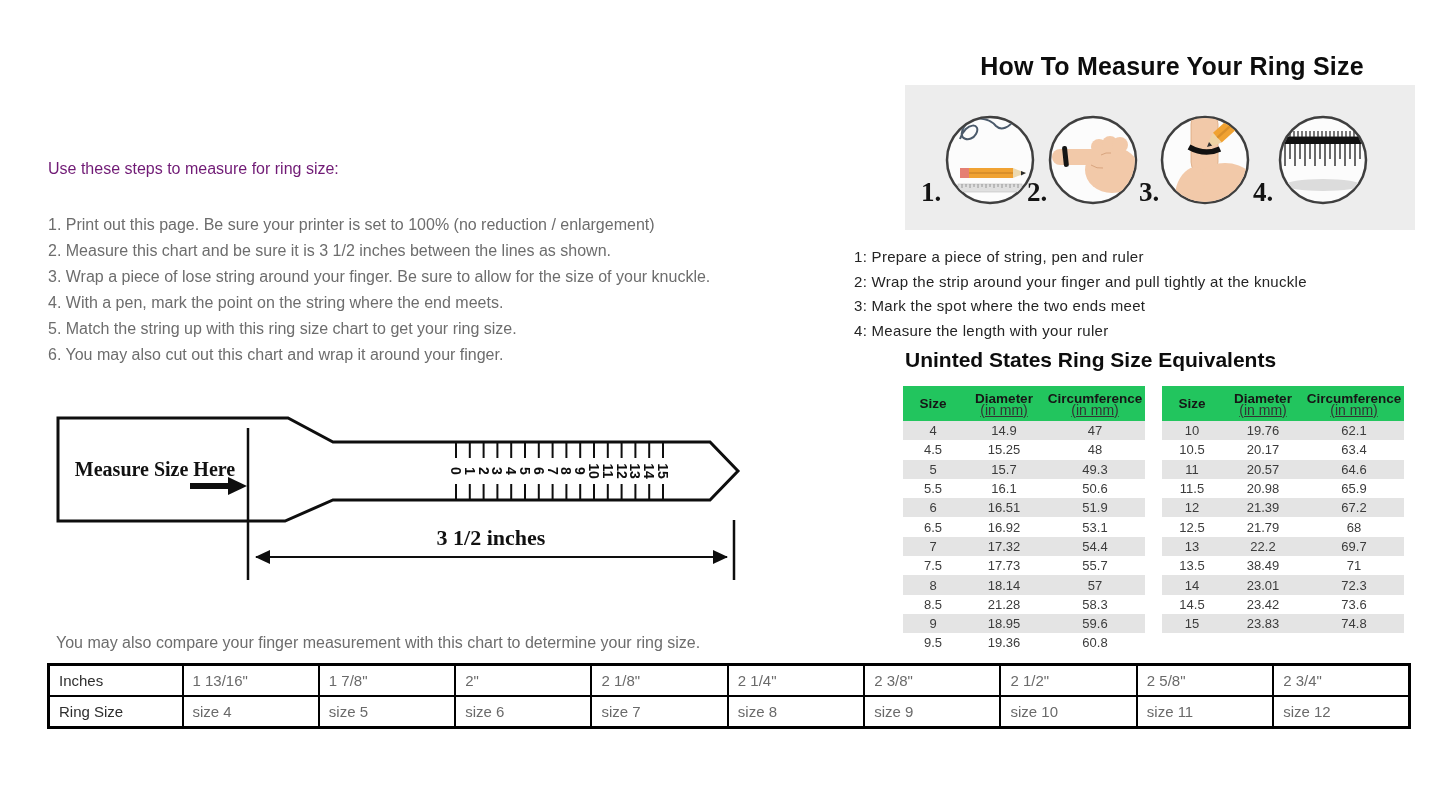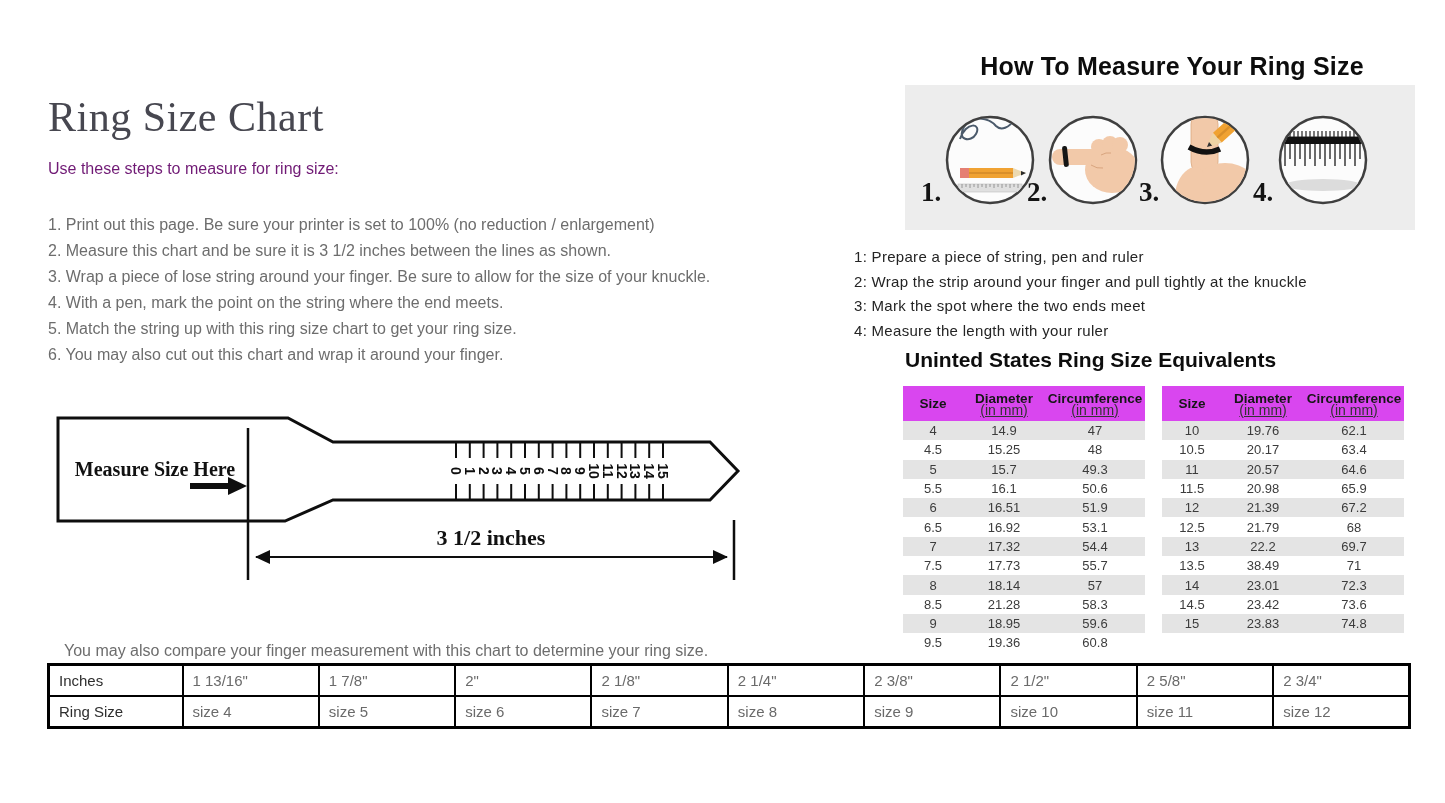--- a/index.html
+++ b/index.html
@@ -31,21 +31,21 @@
     font-family:"Liberation Serif", serif; font-size:20px; font-weight:bold; fill:#111;
     text-anchor:middle;
   }
   .sizer-svg .dim-label {
     font-family:"Liberation Serif", serif; font-size:22px; font-weight:bold; fill:#111;
     text-anchor:middle;
   }
   .sizer-svg .dim-line { stroke:#0e0e0e; stroke-width:2; }
   .sizer-svg .arrow-fill { fill:#0e0e0e; }
   .compare-note {
-    position:absolute; left:48px; top:626px; margin:16px;
+    position:absolute; left:48px; top:626px; margin:8px;
     font-size:16px; color:#6d6d6d;
   }
   
   .cmp-table {
     position:absolute; left:47px; top:663px; width:1364px;
     border-collapse:collapse; table-layout:fixed;
     border:3px solid #000;
   }
   .cmp-table td {
     border:2.5px solid #000; height:29px; font-size:15px; color:#6a6a6a;
@@ -66,33 +66,32 @@
   }
   .howto-steps { position:absolute; left:854px; top:245px; }
   .howto-steps div { font-size:15px; color:#242424; line-height:24.5px; letter-spacing:.3px; white-space:nowrap; }
   .equiv-title {
     position:absolute; left:905px; top:348px; width:510px; margin:0;
     font-size:21px; font-weight:bold; color:#0d0d0d; text-align:left;
   }
   .mm-table { position:absolute; top:386px; width:242px; border-collapse:collapse; table-layout:fixed; }
   .mm-table.left-tbl { left:903px; }
   .mm-table.right-tbl { left:1162px; }
-  .mm-table thead th { background:#d946ef; height:31px; padding:2px 0; vertical-align:middle; }
+  .mm-table thead th { background:#22c55e; height:31px; padding:2px 0; vertical-align:middle; }
   .mm-table .h-label { font-size:13.5px; font-weight:bold; color:#161616; line-height:14px; }
   .mm-table .h-unit { font-size:14px; font-weight:normal; color:#333; line-height:9px;text-decoration:underline; }
   .mm-table tbody tr { height:19.3px; }
   .mm-table tbody tr:nth-child(odd) { background:#e4e4e4; }
   .mm-table td { font-size:13px; color:#3c3c3c; text-align:center; vertical-align:middle; padding:0; }
 </style>
 </head>
 <body>
 
 <div class="page">
 
-  <h1 class="main-title">Ring Size Chart</h1>
   <p class="intro-text">Use these steps to measure for ring size:</p>
 
   <div class="steps-list">
     <div>1. Print out this page. Be sure your printer is set to 100% (no reduction / enlargement)</div>
     <div>2. Measure this chart and be sure it is 3 1/2 inches between the lines as shown.</div>
     <div>3. Wrap a piece of lose string around your finger. Be sure to allow for the size of your knuckle.</div>
     <div>4. With a pen, mark the point on the string where the end meets.</div>
     <div>5. Match the string up with this ring size chart to get your ring size.</div>
     <div>6. You may also cut out this chart and wrap it around your finger.</div>
   </div>

